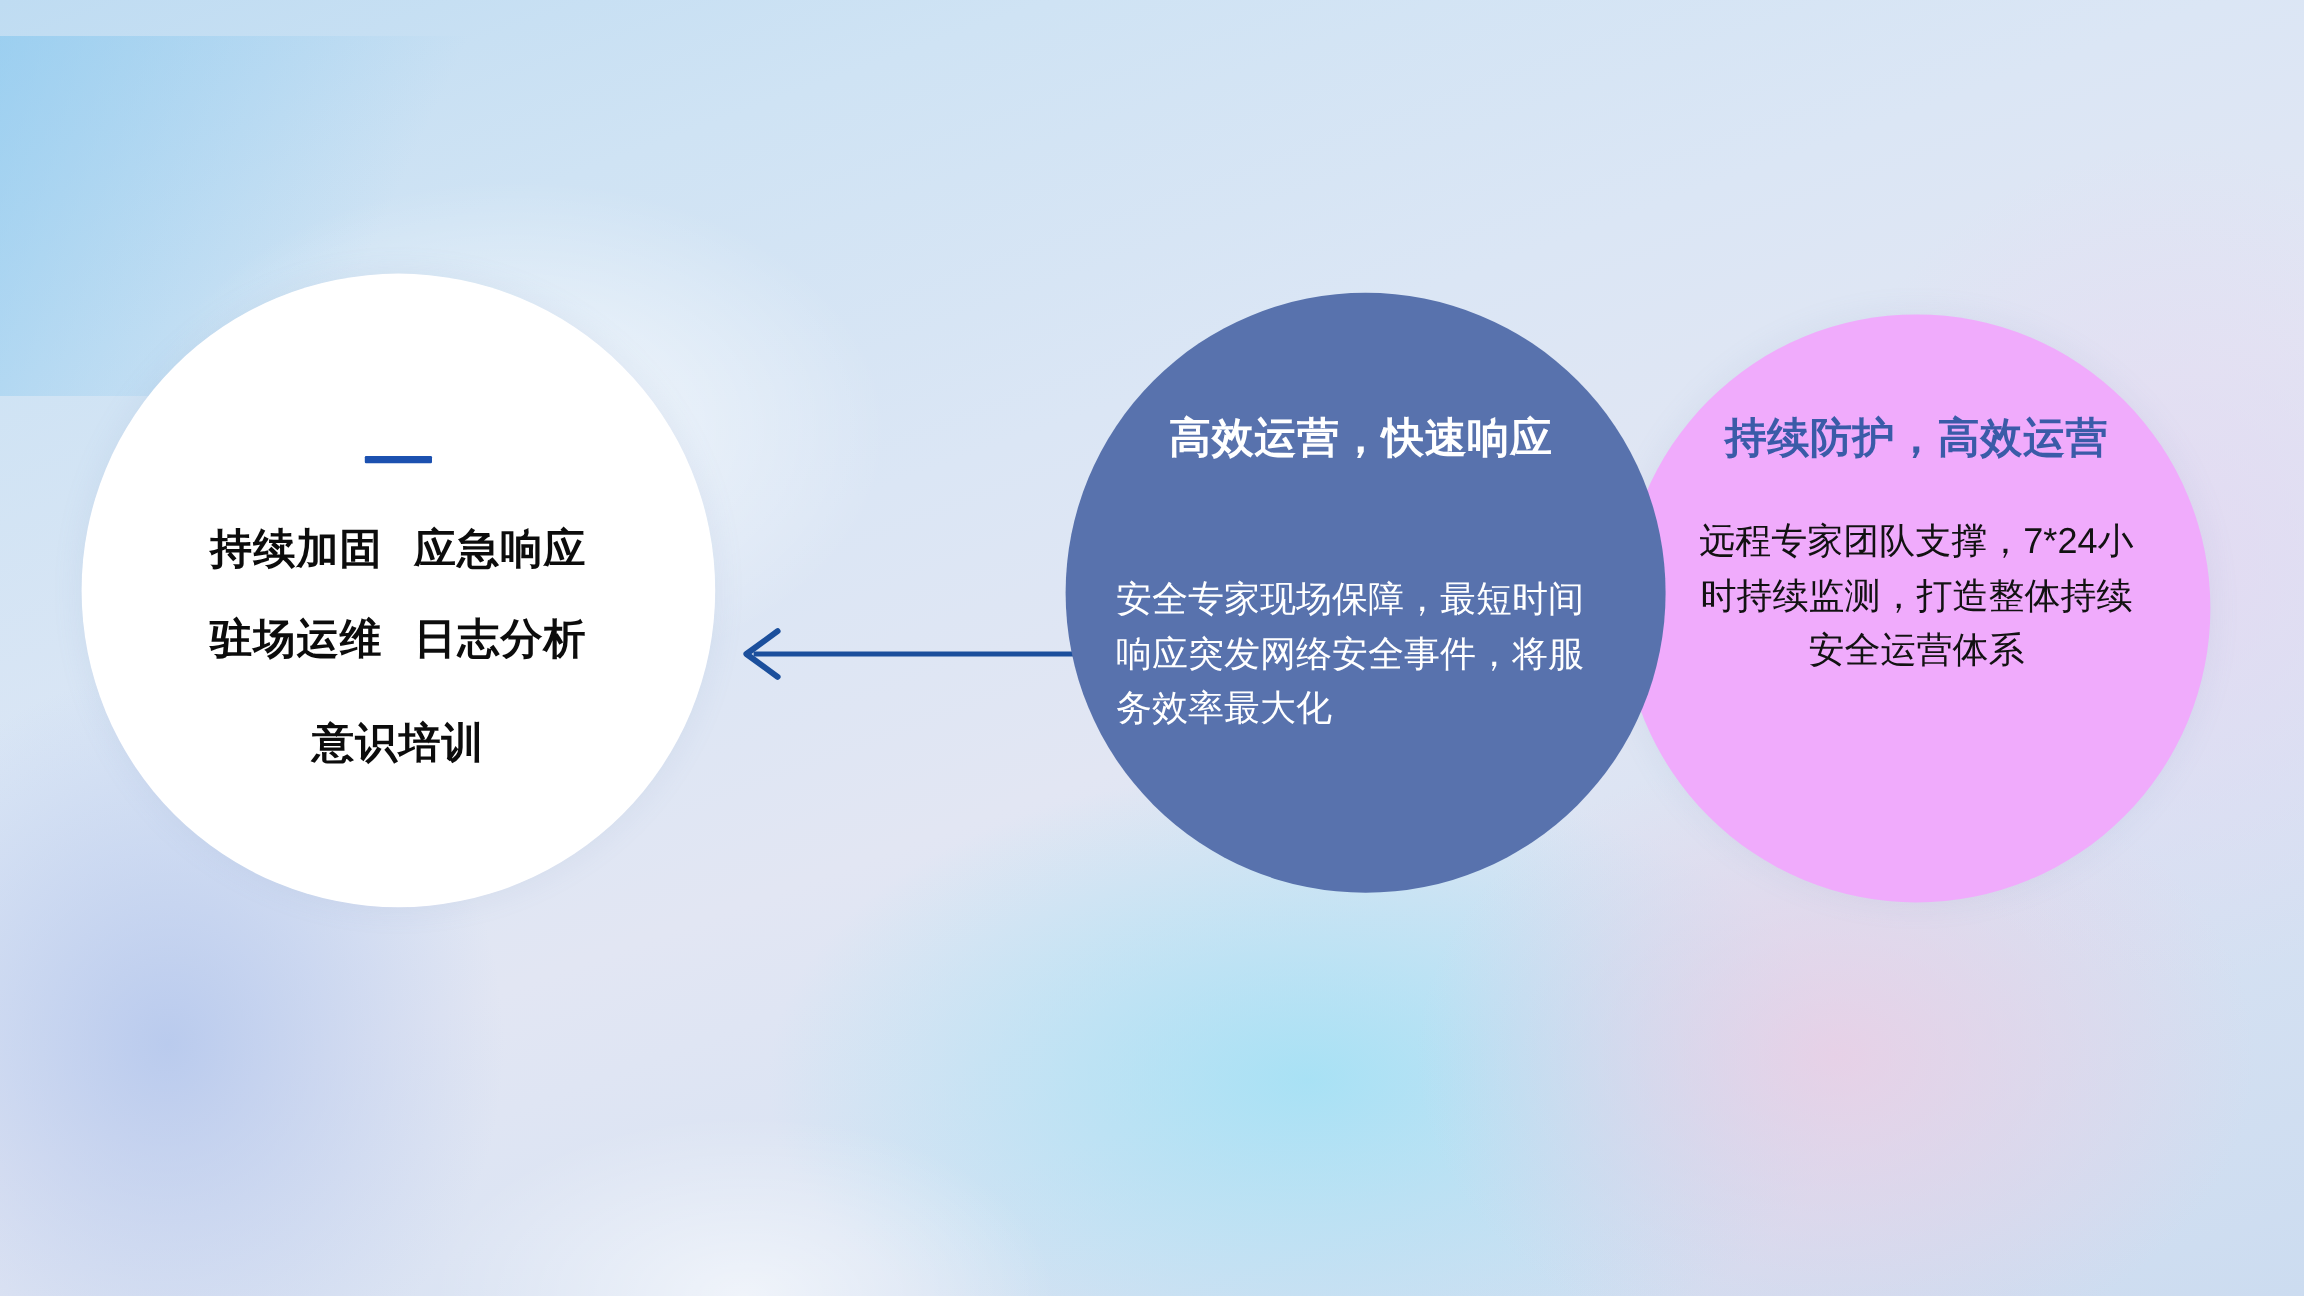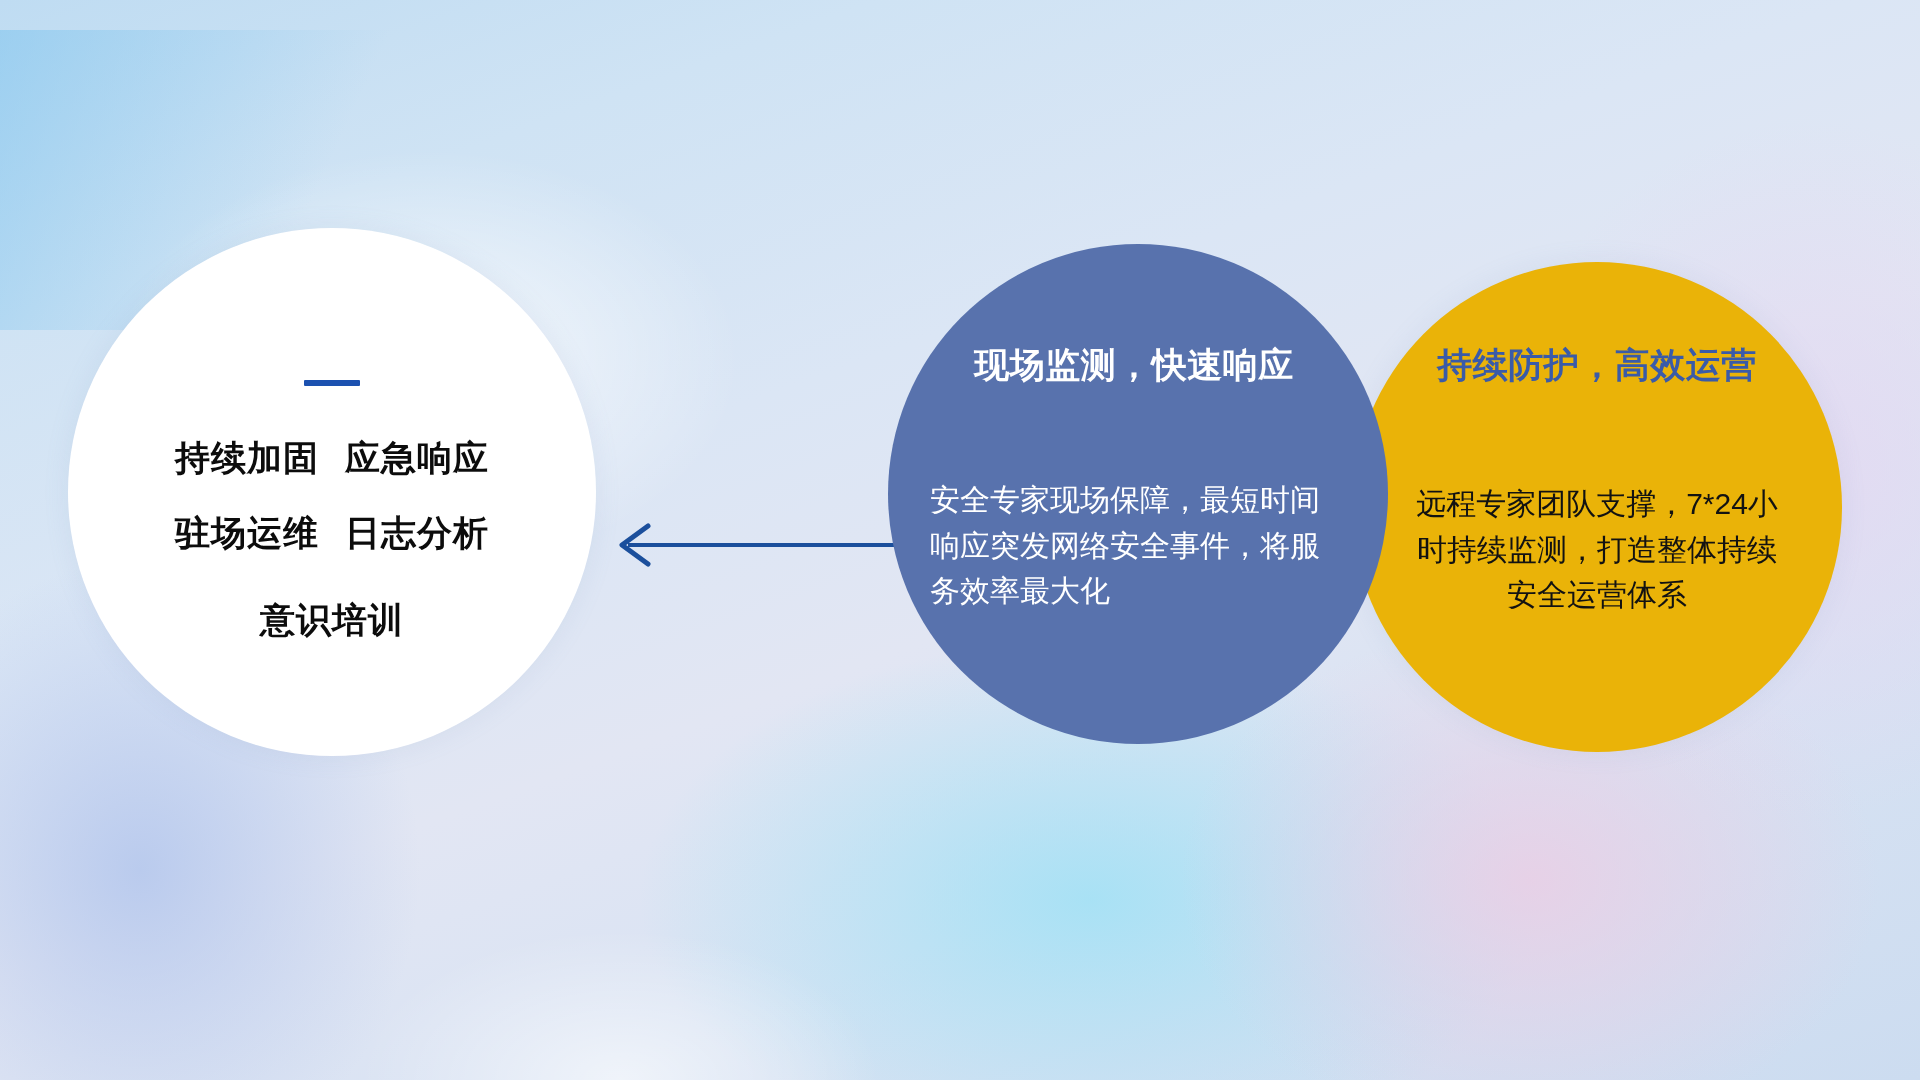--- a/index.html
+++ b/index.html
@@ -117,21 +117,21 @@
     height: 500px;
     background: #5872ad;
     z-index: 3;
   }
 
   .circle-right {
     left: 1352px;
     top: 262px;
     width: 490px;
     height: 490px;
-    background: #eab308;
+    background: #f0abfc;
     z-index: 2;
     box-shadow: 0 0 26px rgba(120,150,190,0.12);
   }
 
   
   .left-inner {
     position: absolute;
     left: 0; right: 0;
     top: 152px;
     text-align: center;
@@ -195,21 +195,21 @@
 
   .right-title {
     font-size: 35px;
     font-weight: bold;
     color: #3a5ba8;
     letter-spacing: 0.5px;
     white-space: nowrap;
   }
 
   .right-body {
-    margin-top: 92px;
+    margin-top: 40px;
     font-size: 30px;
     color: #121212;
     line-height: 1.52;
     padding: 0 52px;
     text-align: center;
   }
 </style>
 </head>
 <body>
 
@@ -252,18 +252,18 @@
 
   <div class="circle circle-right">
     <div class="right-inner">
       <div class="right-title">持续防护，高效运营</div>
       <div class="right-body">远程专家团队支撑，7*24小时持续监测，打造整体持续安全运营体系</div>
     </div>
   </div>
 
   <div class="circle circle-mid">
     <div class="mid-inner">
-      <div class="mid-title">现场监测，快速响应</div>
+      <div class="mid-title">高效运营，快速响应</div>
       <div class="mid-body">安全专家现场保障，最短时间响应突发网络安全事件，将服务效率最大化</div>
     </div>
   </div>
 
 </div>
 
 </body></html>

